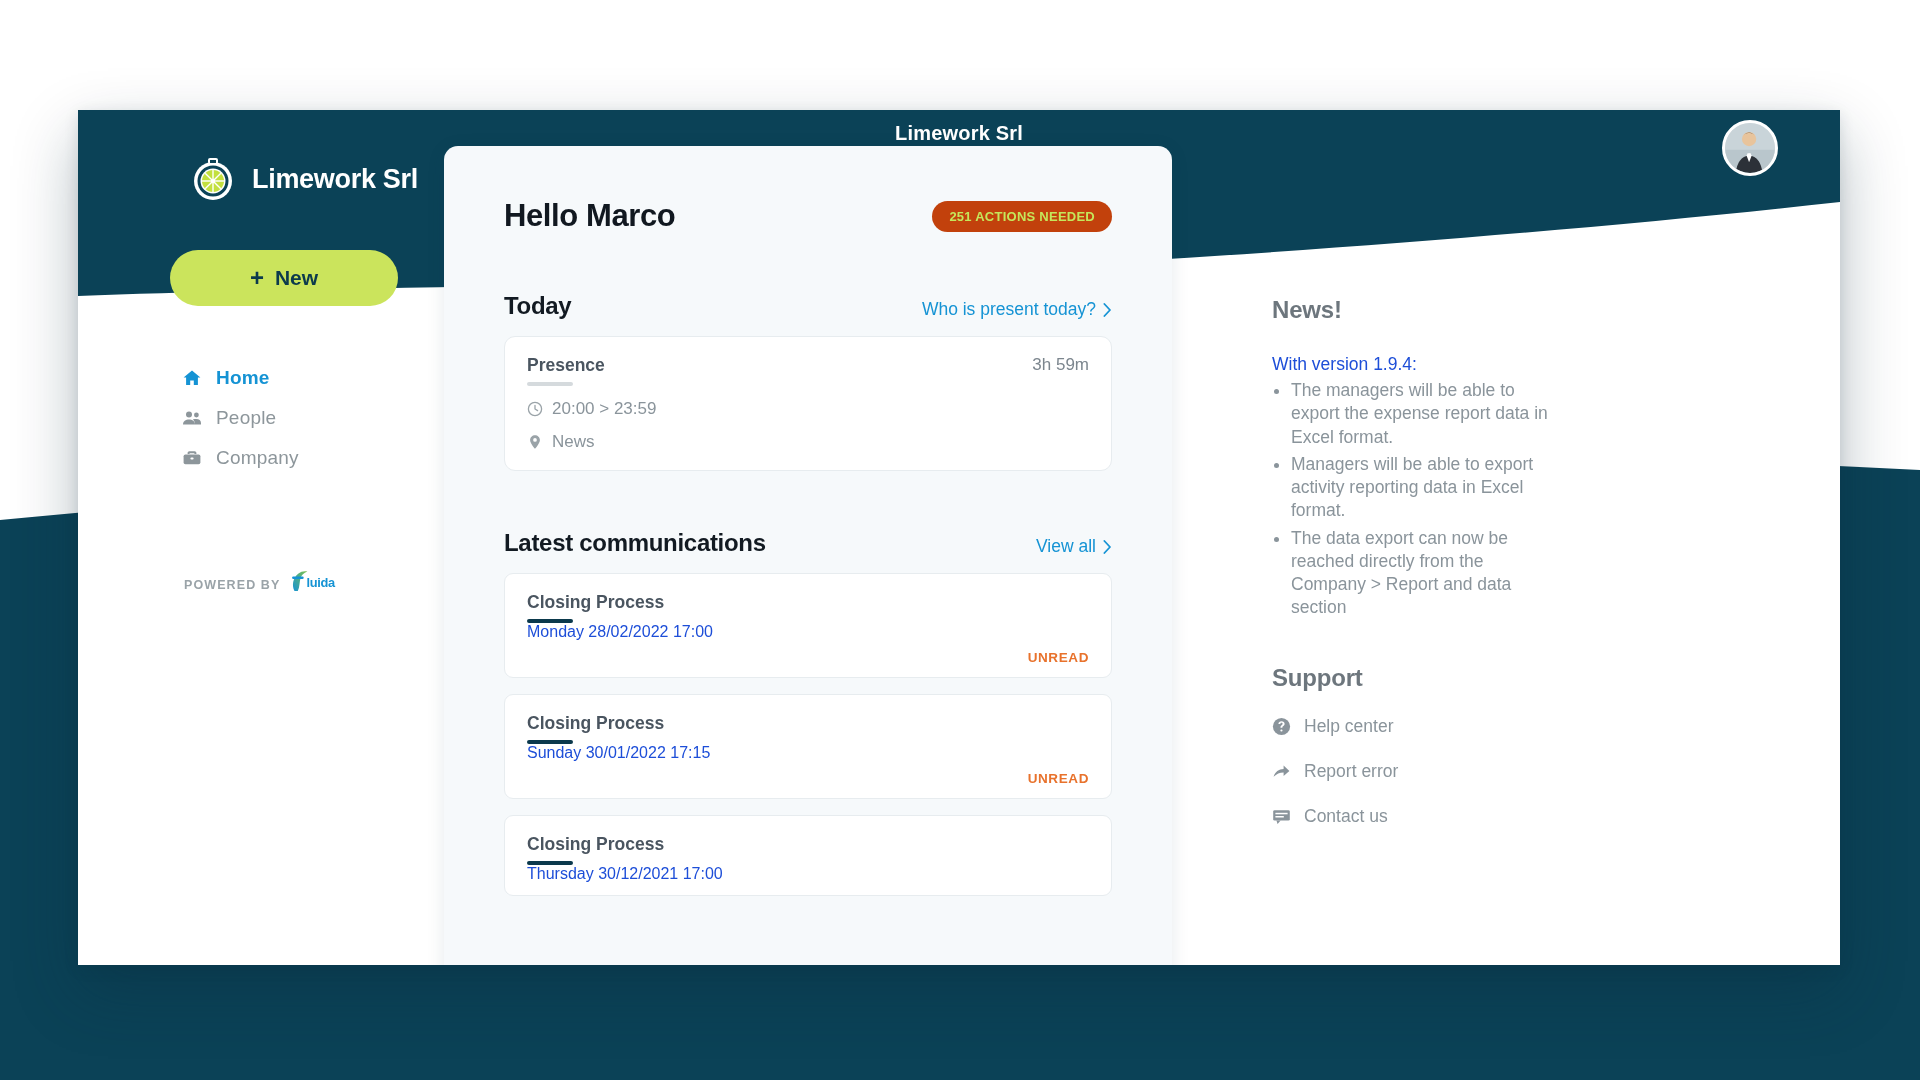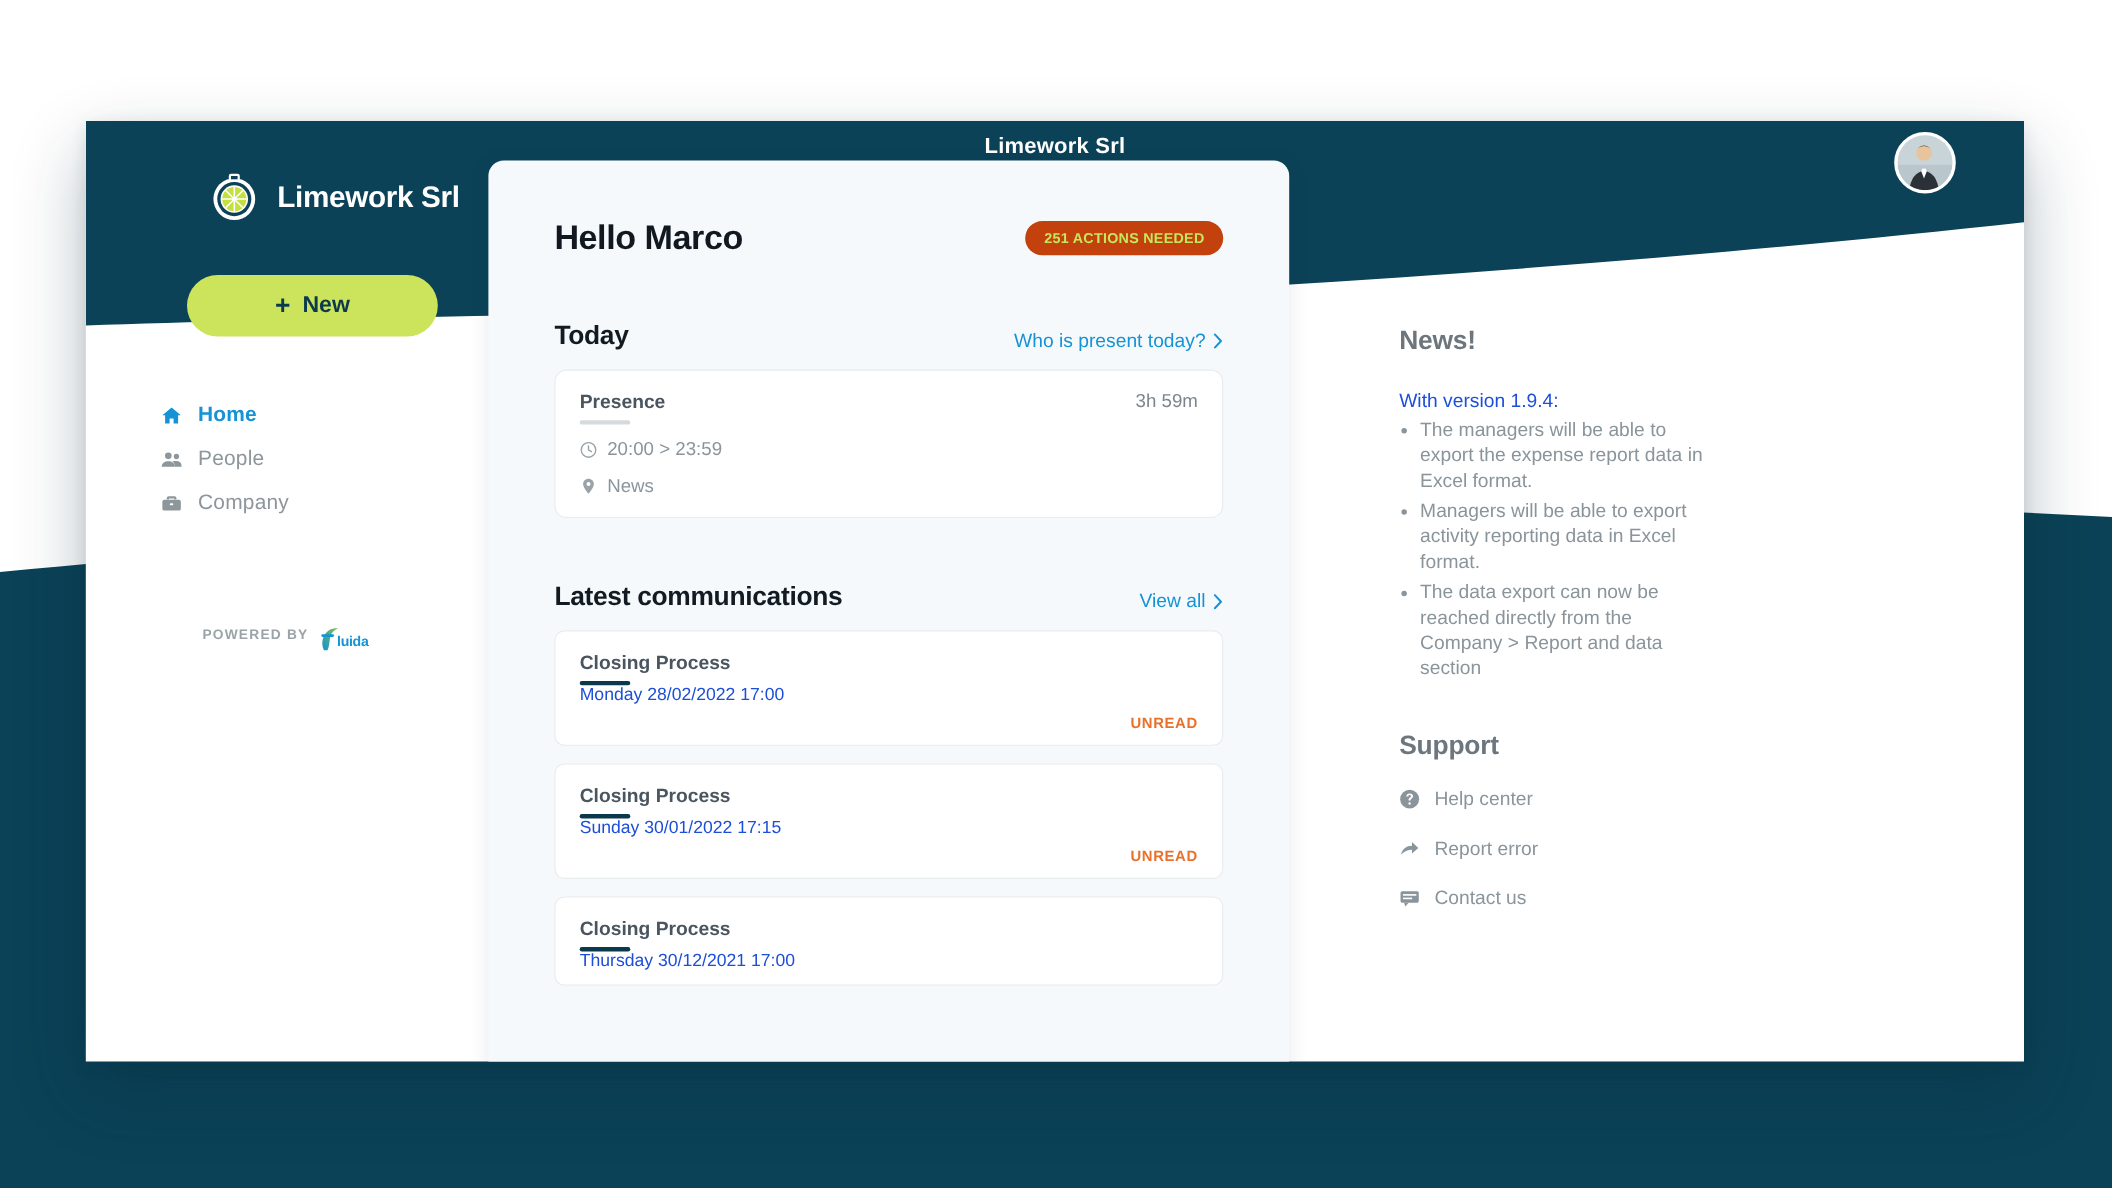--- a/index.html
+++ b/index.html
@@ -60,29 +60,29 @@
     background:#cbe45c; border:none; cursor:pointer;
     display:flex; align-items:center; justify-content:center; gap:11px;
     color:#0c3a4c; font-size:21px; font-weight:bold;
     font-family:"Liberation Sans", sans-serif;
   }
   .btn-new .plus { font-size:24px; font-weight:bold; line-height:1; }
 
   .nav { position:absolute; left:0; top:248px; width:366px; }
   .nav-item {
     display:flex; align-items:center; gap:14px;
-    padding:9px 0 9px 68px; cursor:pointer;
+    padding:9px 0 9px 104px; cursor:pointer;
     color:#8d969b; font-size:19px; letter-spacing:.2px;
   }
   .nav-item.active { color:#1593d4; font-weight:bold; }
   .nav-item .ico { width:20px; height:20px; flex:none; display:block; }
 
   .powered {
     position:absolute; left:106px; top:460px;
-    display:flex; align-items:flex-start; gap:9px;
+    display:flex; align-items:flex-end; gap:9px;
   }
   .powered-label {
     color:#9aa3a8; font-size:12.5px; font-weight:bold; letter-spacing:1.1px;
   }
   .fluida-logo { height:22px; display:block; }
 
   
   .center-card {
     position:absolute; left:366px; top:36px;
     width:728px; height:1030px;

